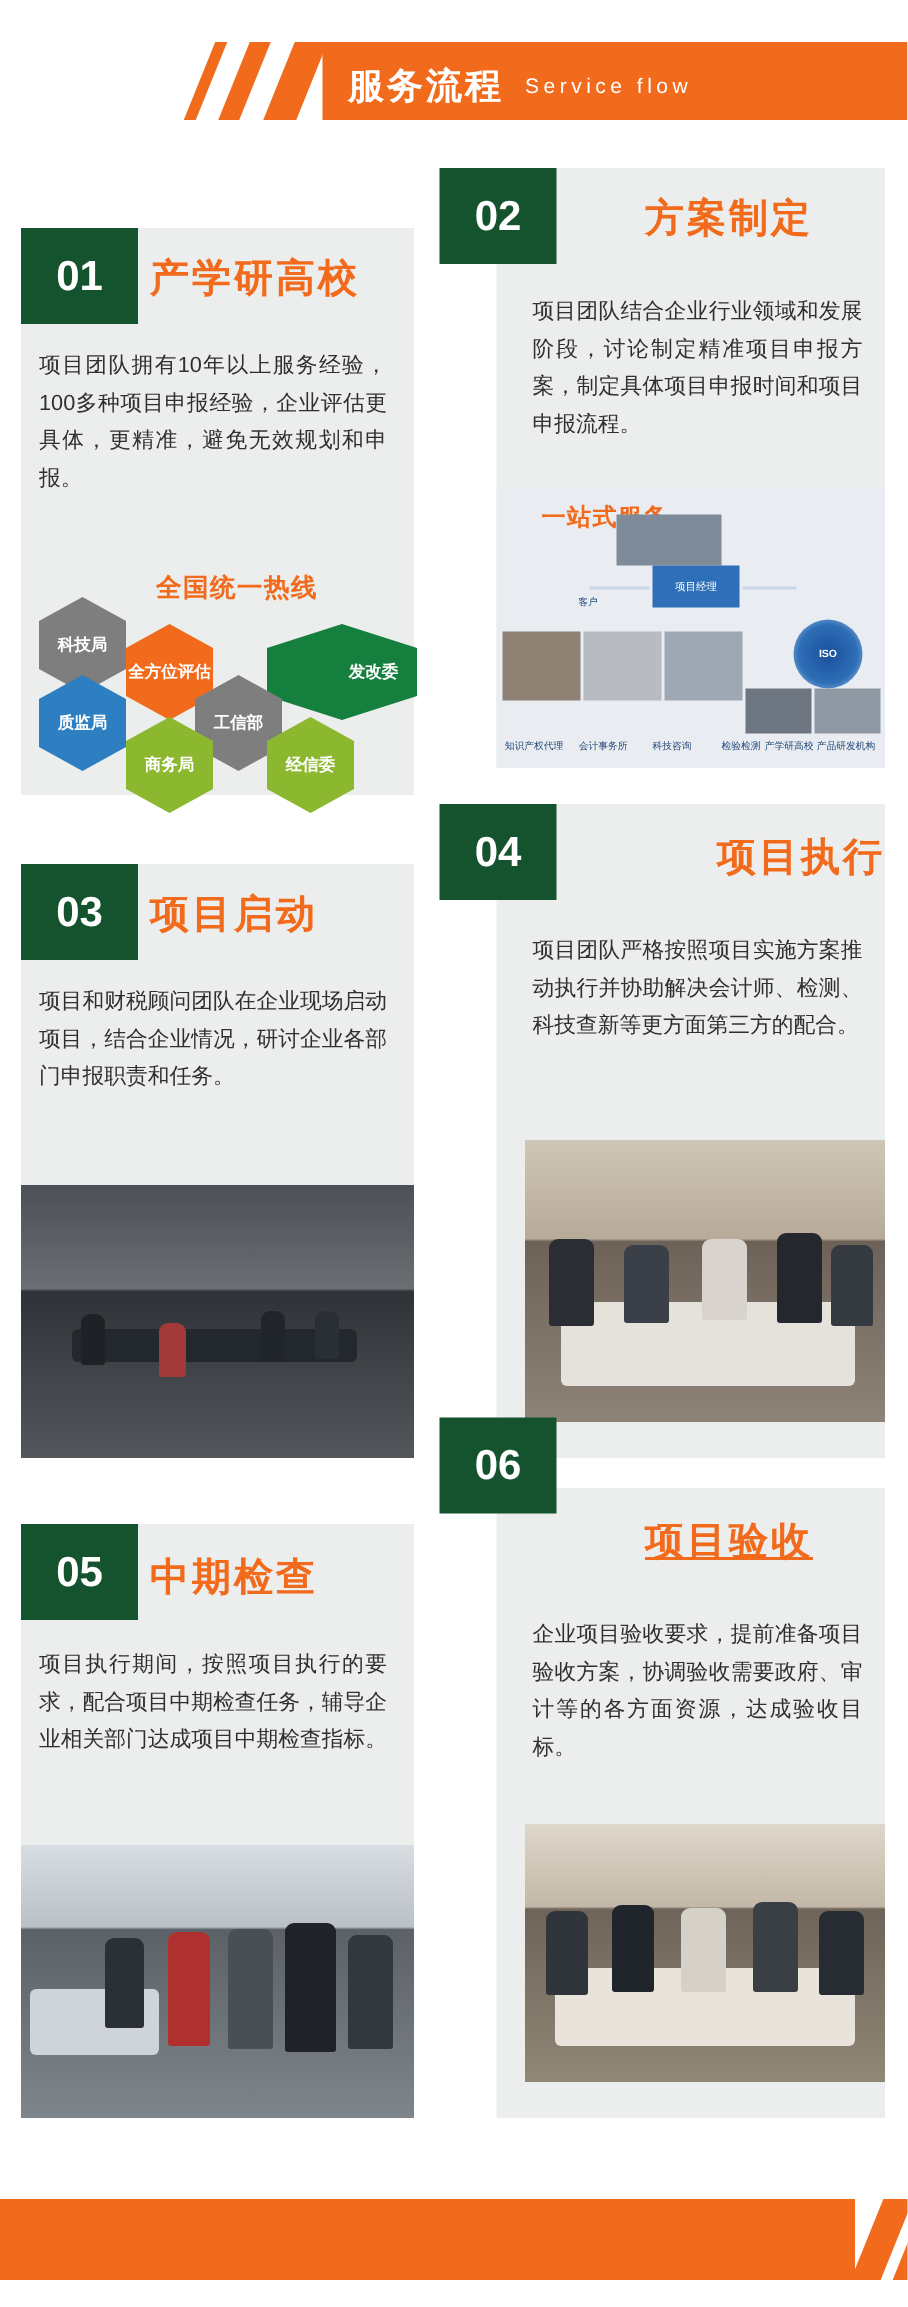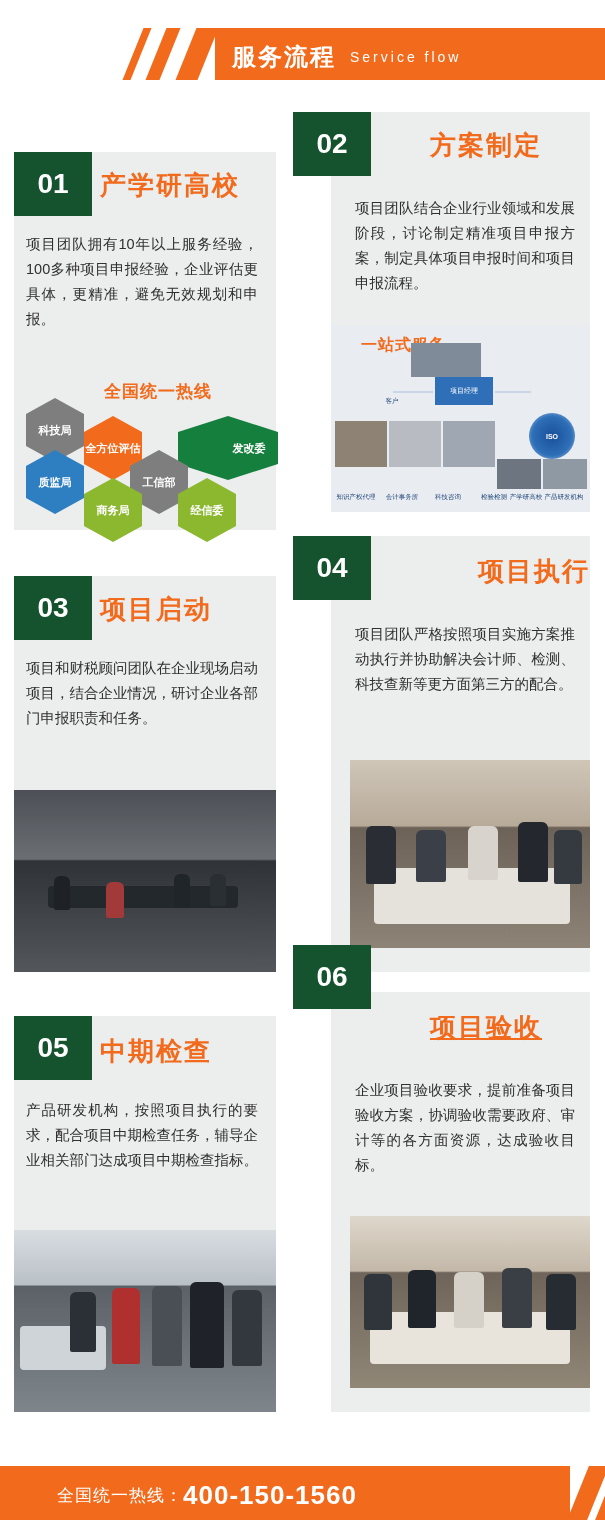--- a/index.html
+++ b/index.html
@@ -173,21 +173,21 @@
   <div class="ph-fig" style="left:16px;top:66px;width:30px;height:58px;background:#2a2e34;"></div>
   <div class="ph-fig" style="left:66px;top:70px;width:30px;height:52px;background:#3b4048;"></div>
   <div class="ph-fig" style="left:118px;top:66px;width:30px;height:54px;background:#d8d4cd;"></div>
   <div class="ph-fig" style="left:168px;top:62px;width:30px;height:60px;background:#24282e;"></div>
   <div class="ph-fig" style="left:204px;top:70px;width:28px;height:54px;background:#353a41;"></div>
 </div>
 
 <div class="card" style="left:14px;top:1016px;width:262px;height:396px;"></div>
 <div class="num" style="left:14px;top:1016px;">05</div>
 <div class="title" style="left:100px;top:1034px;">中期检查</div>
-<div class="body" style="left:26px;top:1098px;width:232px;">产品研发机构，按照项目执行的要求，配合项目中期检查任务，辅导企业相关部门达成项目中期检查指标。</div>
+<div class="body" style="left:26px;top:1098px;width:232px;">项目执行期间，按照项目执行的要求，配合项目中期检查任务，辅导企业相关部门达成项目中期检查指标。</div>
 <div class="photo ph-lobby" style="left:14px;top:1230px;width:262px;height:182px;">
   <div class="ph-table" style="left:6px;top:96px;width:86px;height:44px;background:#cfd4d9;"></div>
   <div class="ph-fig" style="left:56px;top:62px;width:26px;height:60px;background:#2b3036;"></div>
   <div class="ph-fig" style="left:98px;top:58px;width:28px;height:76px;background:#b03030;"></div>
   <div class="ph-fig" style="left:138px;top:56px;width:30px;height:80px;background:#4a4f56;"></div>
   <div class="ph-fig" style="left:176px;top:52px;width:34px;height:86px;background:#1f2329;"></div>
   <div class="ph-fig" style="left:218px;top:60px;width:30px;height:76px;background:#33383f;"></div>
 </div>
 
 <div class="card" style="left:331px;top:992px;width:259px;height:420px;"></div>
@@ -200,16 +200,13 @@
   <div class="ph-fig" style="left:58px;top:54px;width:28px;height:58px;background:#20252b;"></div>
   <div class="ph-fig" style="left:104px;top:56px;width:30px;height:56px;background:#d5d0c8;"></div>
   <div class="ph-fig" style="left:152px;top:52px;width:30px;height:60px;background:#3a3f46;"></div>
   <div class="ph-fig" style="left:196px;top:58px;width:30px;height:56px;background:#272c32;"></div>
 </div>
 
 <div class="footer">
   <div class="ft-bar"></div>
   <div class="ft-slash f1"></div>
   <div class="ft-slash f2"></div>
-  <div class="ft-text">
-    <span class="ft-cn">全国统一热线：</span><span class="ft-num">400-150-1560</span>
-  </div>
 </div>
 
 </body></html>

